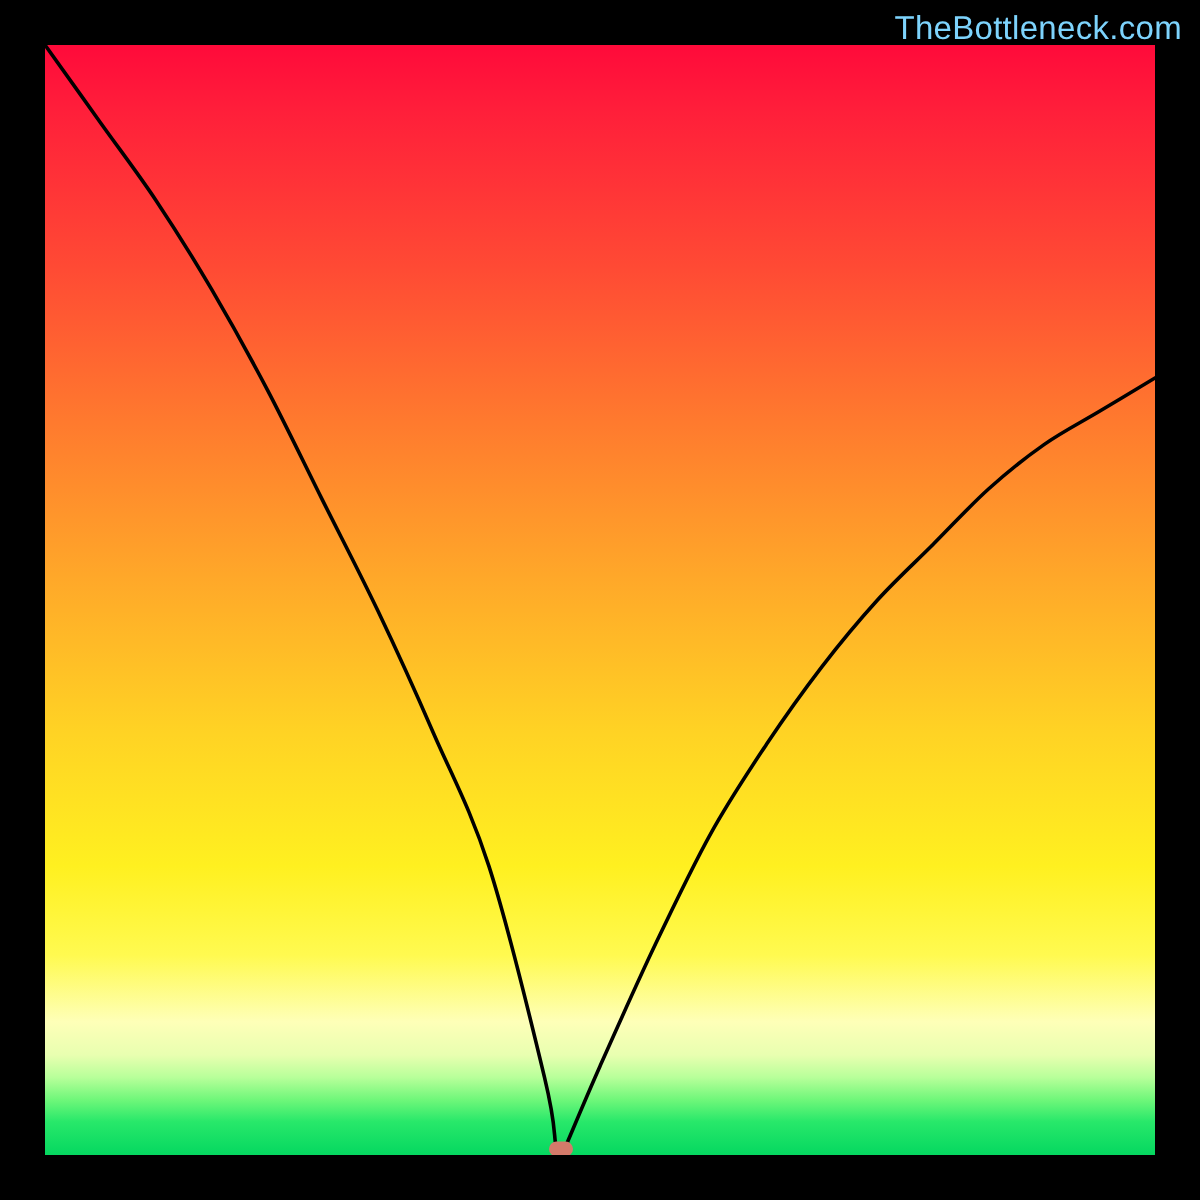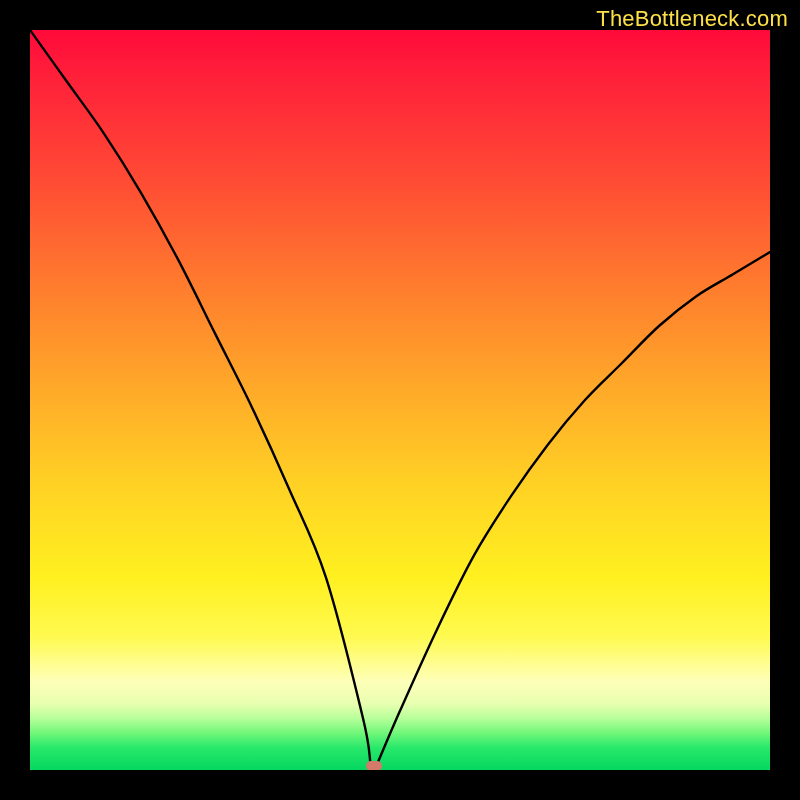--- a/index.html
+++ b/index.html
@@ -55,21 +55,21 @@
     top: 0;
     width: 100%;
     height: 100%;
   }
   .watermark {
     position: absolute;
     top: 6px;
     right: 12px;
     font-family: Arial, Helvetica, sans-serif;
     font-size: 22px;
-    color: #fde047;
+    color: #7dd3fc;
     letter-spacing: 0.2px;
     user-select: none;
   }
   .minimum-marker {
     position: absolute;
     background: #d47a6a;
     border-radius: 8px;
   }
 </style>
 </head>

